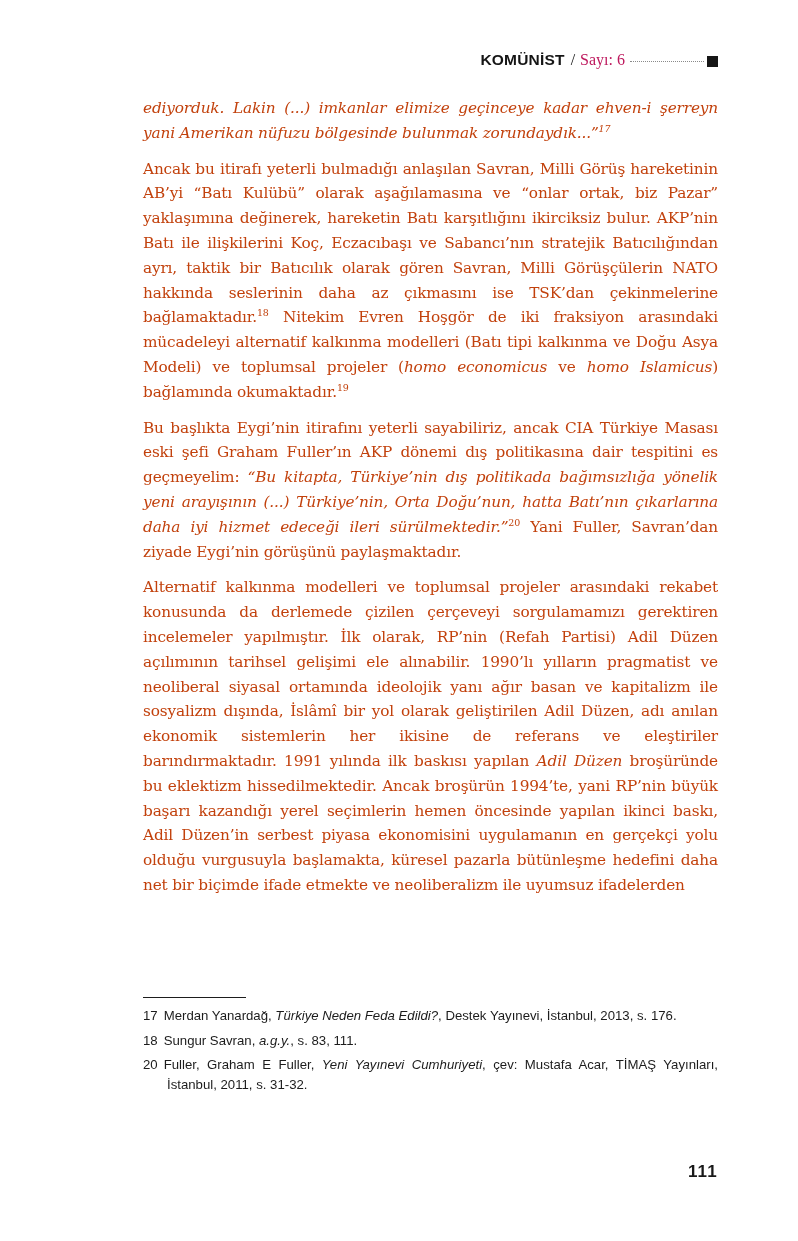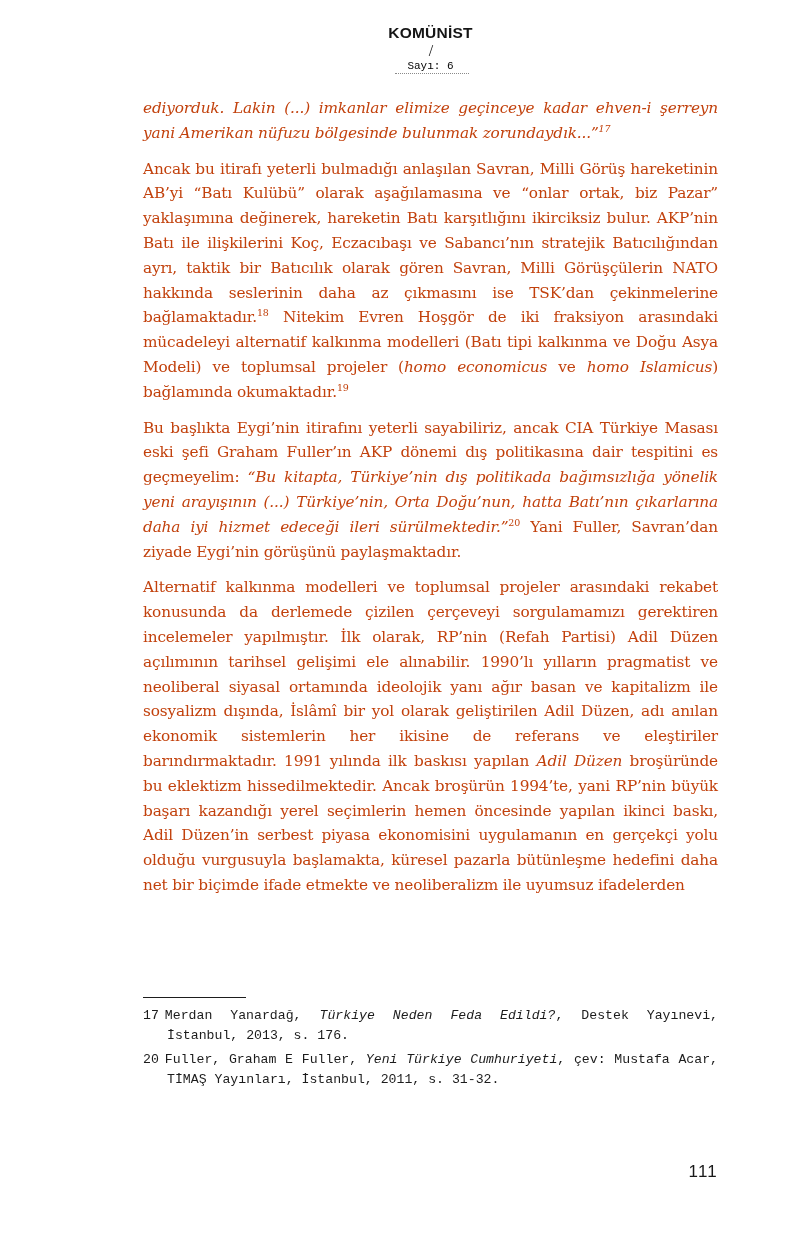--- a/index.html
+++ b/index.html
@@ -20,39 +20,38 @@
   .header {
     position: absolute;
     top: 47px;
     left: 143px;
     right: 80px;
     height: 26px;
     display: flex;
     align-items: center;
     justify-content: flex-end;
     white-space: nowrap;
-    flex-direction: column;
   }
   .header-title {
     font-family: "Liberation Sans", sans-serif;
     font-weight: bold;
     font-size: 15.5px;
     letter-spacing: 0.2px;
     color: #151515;
   }
   .header-sep {
     font-family: "Liberation Serif", serif;
     font-size: 16px;
     color: #151515;
     margin: 0 5px 0 6px;
   }
   .header-issue {
-    font-family: Liberation Mono, monospace;
-    font-size: 11px;
-    color: #000000;
+    font-family: Liberation Serif, serif;
+    font-size: 16px;
+    color: #be185d;
   }
   .header-dots {
     flex: 0 0 auto;
     width: 74px;
     margin: 0 3px 0 5px;
     border-bottom: 1.6px dotted #8a8a8a;
     position: relative;
     top: 1px;
   }
   .header-square {
@@ -102,39 +101,39 @@
     height: 0;
     border-top: 1.2px solid #1d1d1d;
   }
   .footnotes {
     position: absolute;
     left: 143px;
     top: 1006px;
     width: 575px;
   }
   .fn {
-    font-family: Liberation Mono, monospace;
+    font-family: Liberation Sans, sans-serif;
     font-size: 13.2px;
     line-height: 19.5px;
     text-align: justify;
     color: #1c1c1c;
     margin: 0 0 5px 0;
     padding-left: 24px;
     text-indent: -24px;
   }
   .fn .fn-num { margin-right: 6px; }
   .fn em { font-style: italic; }
 
   
   .page-number {
     position: absolute;
     right: 80px;
     top: 1162px;
     font-family: "Liberation Sans", sans-serif;
-    font-weight: normal;
+    font-weight: bold;
     font-size: 17px;
     letter-spacing: 1.2px;
     color: #191919;
   }
 </style>
 </head>
 <body>
 
 <div class="page">
 
@@ -153,19 +152,22 @@
     <p class="para">Alternatif kalkınma modelleri ve toplumsal projeler arasındaki rekabet konusunda da derlemede çizilen çerçeveyi sorgulamamızı gerektiren incelemeler yapılmıştır. İlk olarak, RP’nin (Refah Partisi) Adil Düzen açılımının tarihsel gelişimi ele alınabilir. 1990’lı yılların pragmatist ve neoliberal siyasal ortamında ideolojik yanı ağır basan ve kapitalizm ile sosyalizm dışında, İslâmî bir yol olarak geliştirilen Adil Düzen, adı anılan ekonomik sistemlerin her ikisine de referans ve eleştiriler barındırmaktadır. 1991 yılında ilk baskısı yapılan <em>Adil Düzen</em> broşüründe bu eklektizm hissedilmektedir. Ancak broşürün 1994’te, yani RP’nin büyük başarı kazandığı yerel seçimlerin hemen öncesinde yapılan ikinci baskı, Adil Düzen’in serbest piyasa ekonomisini uygulamanın en gerçekçi yolu olduğu vurgusuyla başlamakta, küresel pazarla bütünleşme hedefini daha net bir biçimde ifade etmekte ve neoliberalizm ile uyumsuz ifadelerden</p>
   </div>
 
   <div class="footnote-rule"></div>
 
   <div class="footnotes">
     <p class="fn">
       <span class="fn-num">17</span><span>Merdan Yanardağ, <em>Türkiye Neden Feda Edildi?</em>, Destek Yayınevi, İstanbul, 2013, s. 176.</span>
     </p>
     <p class="fn">
-      <span class="fn-num">20</span><span>Fuller, Graham E Fuller, <em>Yeni Türkiye Cumhuriyeti</em>, çev: Mustafa Acar, TİMAŞ Yayınları, İstanbul, 2011, s. 31-32.</span>
+      <span class="fn-num">18</span><span>Sungur Savran, <em>a.g.y.</em>, s. 83, 111.</span>
+    </p>
+    <p class="fn">
+      <span class="fn-num">20</span><span>Fuller, Graham E Fuller, <em>Yeni Yayınevi Cumhuriyeti</em>, çev: Mustafa Acar, TİMAŞ Yayınları, İstanbul, 2011, s. 31-32.</span>
     </p>
   </div>
 
   <div class="page-number">111</div>
 
 </div>
 
 </body></html>

